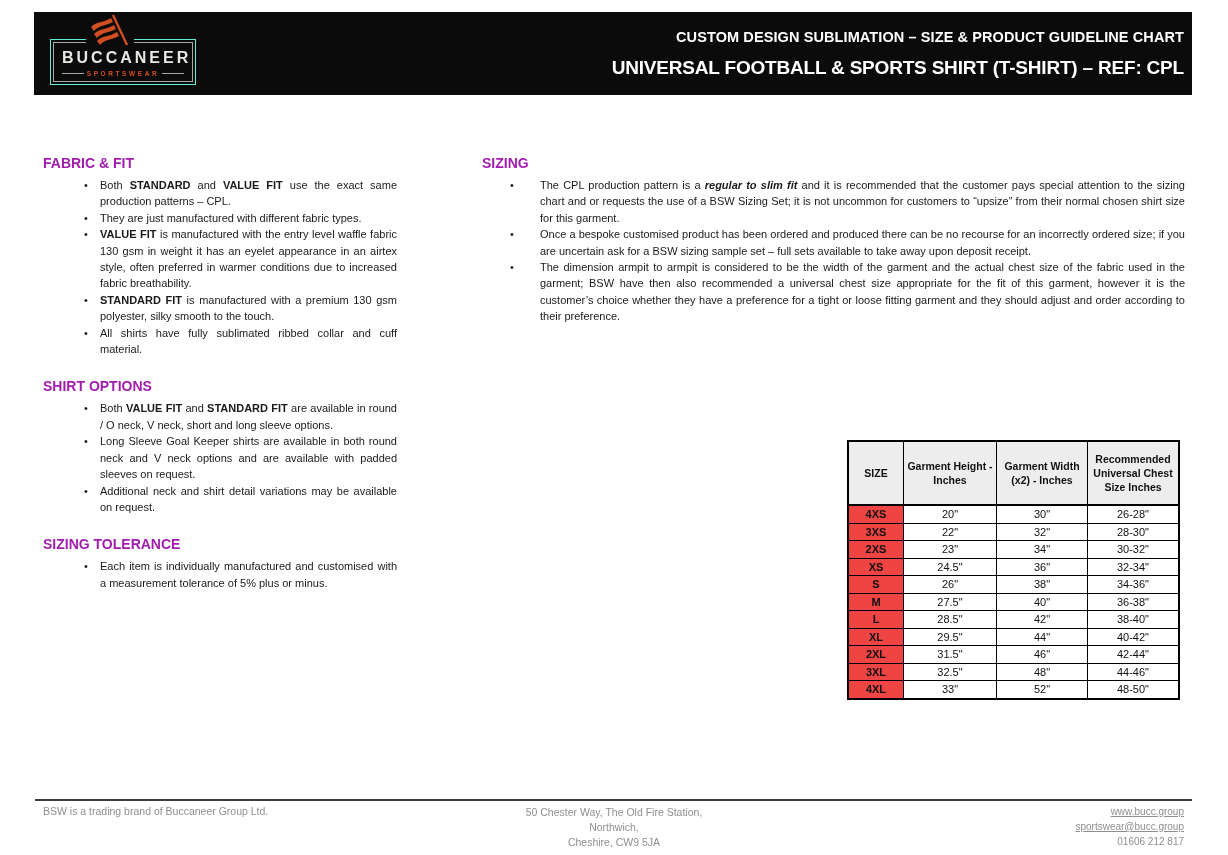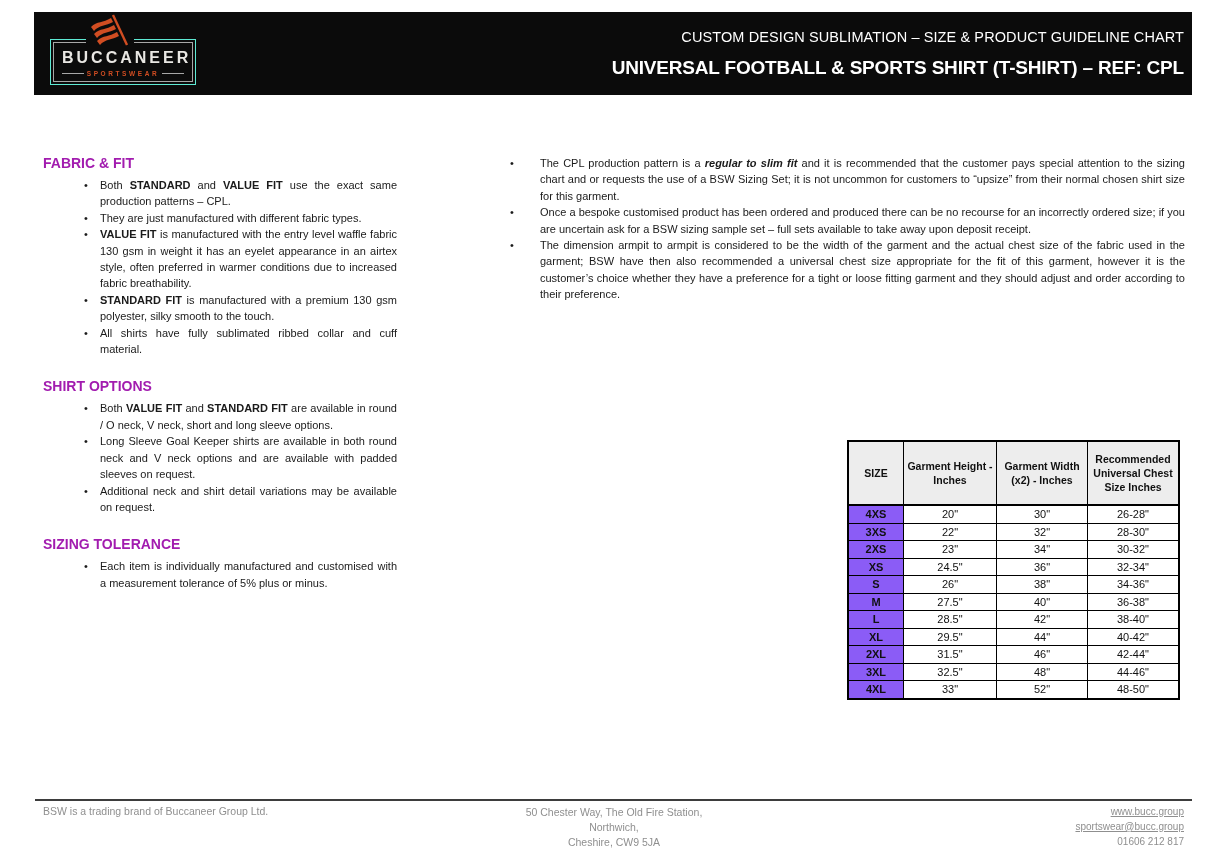--- a/index.html
+++ b/index.html
@@ -11,21 +11,21 @@
   .logo{position:absolute;left:16px;top:27px;width:146px;}
   .logo-frame{border:1px solid #5eead4;padding:2px;}
   .logo-inner{border:1px solid #a7a7a7;padding:6px 8px 4px;text-align:center;}
   .logo-name{font-size:16px;font-weight:bold;letter-spacing:3px;color:#e9e7e3;white-space:nowrap;}
   .logo-sub-row{display:flex;align-items:center;gap:3px;margin-top:3px;}
   .logo-dash{flex:1;height:1px;background:#a7a7a7;}
   .logo-sub{font-size:6.5px;font-weight:bold;letter-spacing:2.6px;color:#d14d22;white-space:nowrap;}
   .flag{position:absolute;left:36px;top:-26px;width:48px;height:34px;background:#0b0b0b;}
   .titles{position:absolute;top:0;right:8px;height:100%;display:flex;flex-direction:column;
           align-items:flex-end;justify-content:center;gap:12px;color:#fff;}
-  .title1{font-size:14.5px;font-weight:normal;letter-spacing:0.1px;}
+  .title1{font-size:14.5px;font-weight:bold;letter-spacing:0.1px;}
   .title2{font-size:19px;font-weight:bold;letter-spacing:-0.2px;}
 
   
   .col-left{position:absolute;left:43px;top:155px;width:354px;}
   .col-right{position:absolute;left:482px;top:155px;width:703px;}
   h2.sec{font-size:14px;font-weight:bold;color:#a21caf;margin:0 0 6px 0;}
   .sec-gap{margin-top:21px !important;}
   ul.bullets{list-style:none;margin:0;padding:0;text-align:justify;
              font-size:11px;line-height:16.4px;color:#1a1a1a;}
   .col-left ul.bullets li{position:relative;padding-left:57px;}
@@ -39,21 +39,21 @@
   .figure{position:absolute;left:524px;top:417px;width:236px;height:281px;}
   .figure text{font-family:"Liberation Sans",sans-serif;font-weight:bold;font-size:11px;fill:#1a1a1a;}
 
   
   .size-table{position:absolute;left:847px;top:440px;border-collapse:collapse;
               font-size:11px;color:#111;border:2px solid #000;}
   .size-table th,.size-table td{border:1px solid #000;text-align:center;vertical-align:middle;}
   .size-table thead th{background:#ededed;font-weight:bold;font-size:10.5px;line-height:1.35;
                        height:58px;padding:2px 3px;border-bottom:2.5px solid #000;}
   .size-table tbody td{height:16.5px;padding:0 2px;}
-  .size-table td.size-col{background:#8b5cf6;font-weight:bold;}
+  .size-table td.size-col{background:#ef4444;font-weight:bold;}
   .size-table th:nth-child(1){width:48px;}
   .size-table th:nth-child(2){width:86px;}
   .size-table th:nth-child(3){width:84px;}
   .size-table th:nth-child(4){width:84px;}
 
   
   .footer-rule{position:absolute;left:35px;top:799px;width:1157px;border-top:2px solid #3d3d3d;}
   .footer-left{position:absolute;left:43px;top:805px;font-size:10.5px;color:#8f8f8f;}
   .footer-center{position:absolute;left:414px;top:805px;width:400px;text-align:center;
                  font-size:10.5px;line-height:14.8px;color:#8f8f8f;}
@@ -108,20 +108,21 @@
         <li>Additional neck and shirt detail variations may be available on request.</li>
       </ul>
 
     <h2 class="sec sec-gap">SIZING TOLERANCE</h2>
     <ul class="bullets">
         <li>Each item is individually manufactured and customised with a measurement tolerance of 5% plus or minus.</li>
       </ul>
   </section>
 
   <section class="col-right">
+    <h2 class="sec">SIZING</h2>
     <ul class="bullets">
         <li>The CPL production pattern is a <span class="b i">regular to slim fit</span> and it is recommended that the customer pays special attention to the sizing chart and or requests the use of a BSW Sizing Set; it is not uncommon for customers to “upsize” from their normal chosen shirt size for this garment.</li>
         <li>Once a bespoke customised product has been ordered and produced there can be no recourse for an incorrectly ordered size; if you are uncertain ask for a BSW sizing sample set – full sets available to take away upon deposit receipt.</li>
         <li>The dimension armpit to armpit is considered to be the width of the garment and the actual chest size of the fabric used in the garment; BSW have then also recommended a universal chest size appropriate for the fit of this garment, however it is the customer’s choice whether they have a preference for a tight or loose fitting garment and they should adjust and order according to their preference.</li>
       </ul>
   </section>
 
 
   <table class="size-table">
     <thead>

